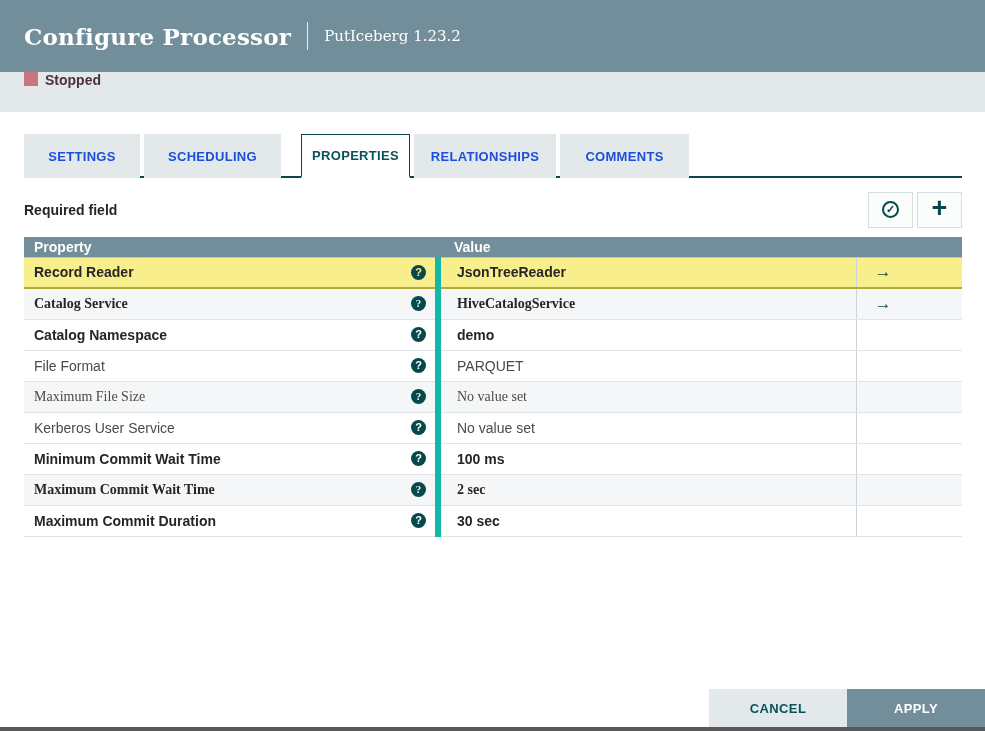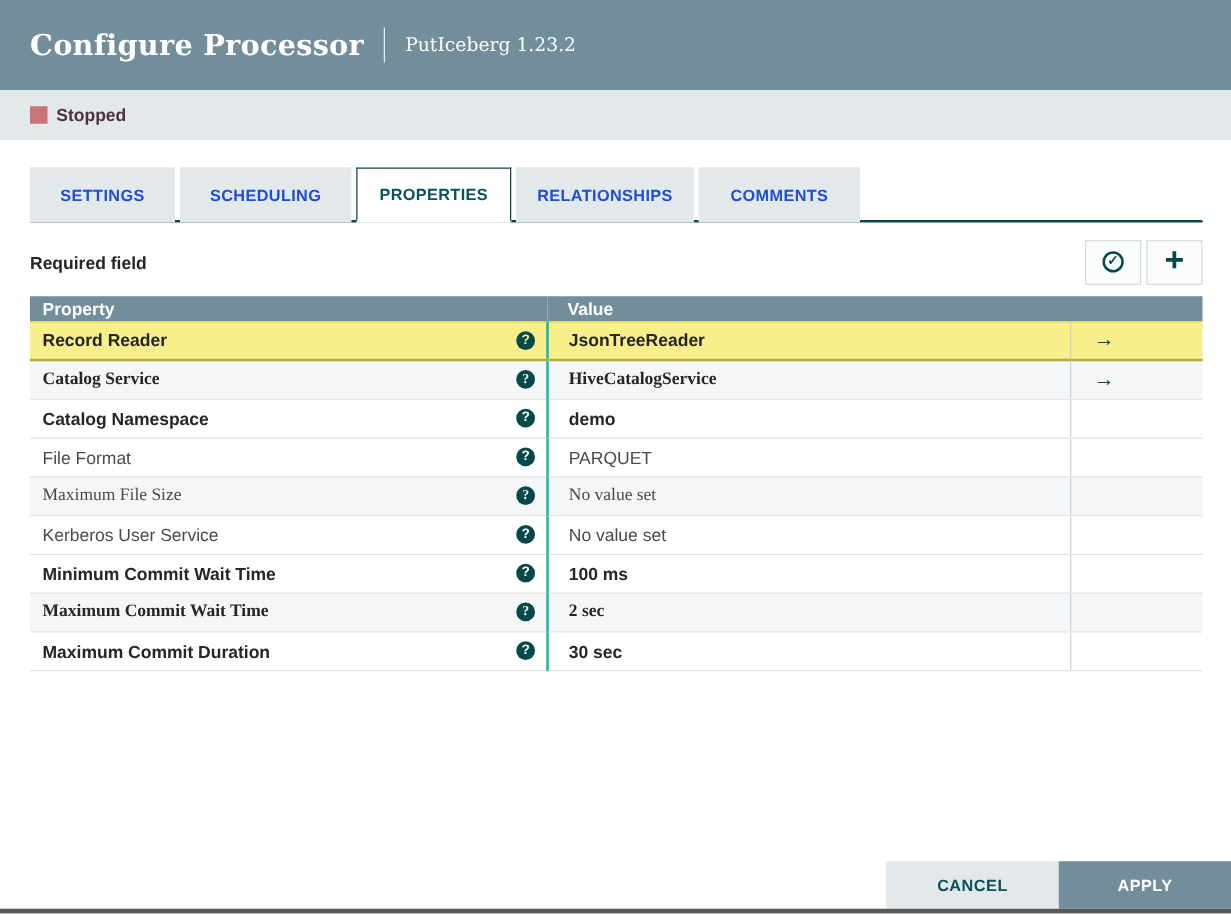--- a/index.html
+++ b/index.html
@@ -6,21 +6,21 @@
   html,body { width:985px; height:731px; background:#fff; font-family:"Liberation Sans", sans-serif; }
   .dialog { width:985px; height:731px; display:flex; flex-direction:column; background:#fff; overflow:hidden; }
 
   
   .hdr { height:72px; background:#728e9b; display:flex; align-items:center; padding:0 24px; flex-shrink:0; }
   .hdr-title { font-family:"DejaVu Serif", serif; font-weight:bold; font-size:23px; color:#ffffff; letter-spacing:.2px; }
   .hdr-sep { width:1px; height:28px; background:#e8eef1; margin:0 16px; }
   .hdr-sub { font-family:"DejaVu Serif", serif; font-size:15px; color:#ffffff; }
 
   
-  .status { height:40px; background:#e3e8eb; display:flex; align-items:center; padding:0 24px; flex-shrink:0; }
+  .status { height:40px; background:#e3e8eb; display:flex; padding:0 24px; flex-shrink:0; }
   .status-square { width:14px; height:14px; background:#c9767b; margin-right:7px; }
   .status-label { font-size:14px; font-weight:bold; color:#4d3339; }
 
   
   .content { padding:22px 23px 0 24px; flex-shrink:0; }
 
   
   .tabs { display:flex; border-bottom:2px solid #0e4549; height:44px; }
   .tab { height:44px; margin-right:4px; display:flex; align-items:center; justify-content:center;
          background:#e3e8eb; border:1px solid #e3e8eb; border-bottom:none;
@@ -39,21 +39,21 @@
   
   .ptable { margin-top:9px; width:938px; border-collapse:collapse; table-layout:fixed; }
   .ptable col.c-prop  { width:414px; }
   .ptable col.c-val   { width:418px; }
   .ptable col.c-arrow { width:106px; }
   .ptable th { background:#728e9b; color:#ffffff; font-size:14px; font-weight:bold; text-align:left; height:20px; padding:0 0 0 10px; }
   .ptable th.val-h { padding-left:16px; }
   .ptable td { height:31px; font-size:14px; color:#4a4a4a; padding:0; border-bottom:1px solid #e1e4e6; background:#ffffff; }
   .ptable tr.alt td { background:#f4f6f7;font-family:Liberation Serif, serif; }
   .ptable td.cell-prop { padding-left:10px; }
-  .ptable td.cell-val  { padding-left:16px; border-left:2px solid #14b8a6; }
+  .ptable td.cell-val  { padding-left:16px; border-left:6px solid #14b8a6; }
   .ptable td.cell-arrow{ padding-left:18px; border-left:1px solid #ccd4d9; }
   .ptable tr.required td.cell-prop, .ptable tr.required td.cell-val { font-weight:bold; color:#262626; }
   .ptable tr.selected td { background:#f8ee8b; border-top:1px solid #d6cd5f; border-bottom:2px solid #b3ab3a; }
   .prop-inner { display:flex; align-items:center; justify-content:space-between; padding-right:9px; }
   .help-icon { width:15px; height:15px; border-radius:50%; background:#07484b; color:#ffffff; font-size:11px; font-weight:bold;
                display:flex; align-items:center; justify-content:center; line-height:1; flex-shrink:0; cursor:pointer; }
   tr.alt .help-icon { color:#f4f6f7; }
   tr.selected .help-icon { color:#f8ee8b; }
   .val-unset { color:#a9a9a9; font-weight:normal !important; }
   .goto-arrow { color:#07484b; font-size:17px; font-weight:bold; cursor:pointer; }
@@ -80,21 +80,21 @@
   <div class="status">
     <span class="status-square"></span>
     <span class="status-label">Stopped</span>
   </div>
 
   <div class="content">
 
     <div class="tabs">
         <div class="tab" style="width: 116px;">SETTINGS</div>
         <div class="tab" style="width: 137px;">SCHEDULING</div>
-        <div class="tab active" style="width: 124px;">PROPERTIES</div>
+        <div class="tab active" style="width: 109px; margin-left: 16px;">PROPERTIES</div>
         <div class="tab" style="width: 142px;">RELATIONSHIPS</div>
         <div class="tab" style="width: 129px;">COMMENTS</div>
       </div>
 
     <div class="toolbar">
       <span class="required-label">Required field</span>
       <span class="tool-btns">
         <button class="tool-btn">
           <span class="icon-check-circle">✓</span>
         </button>

